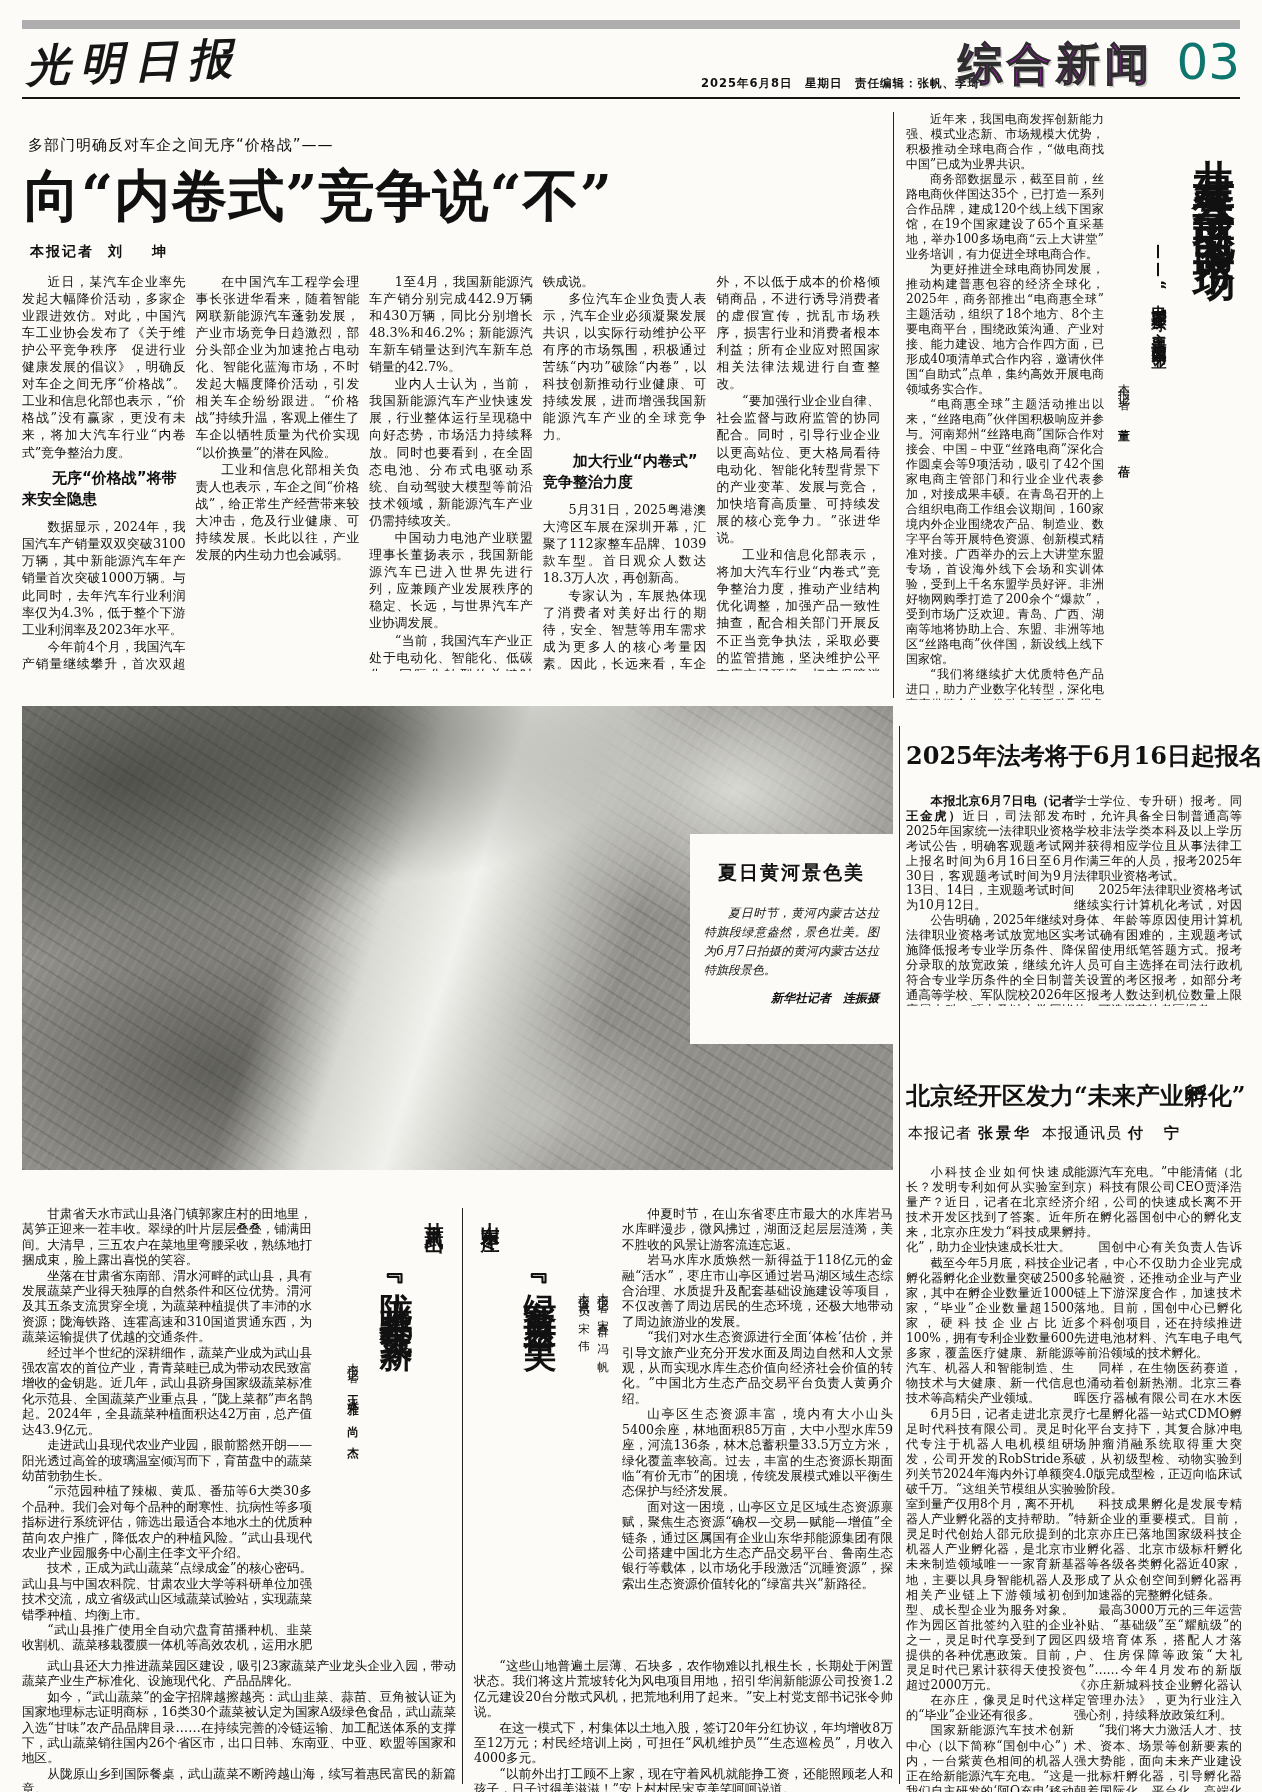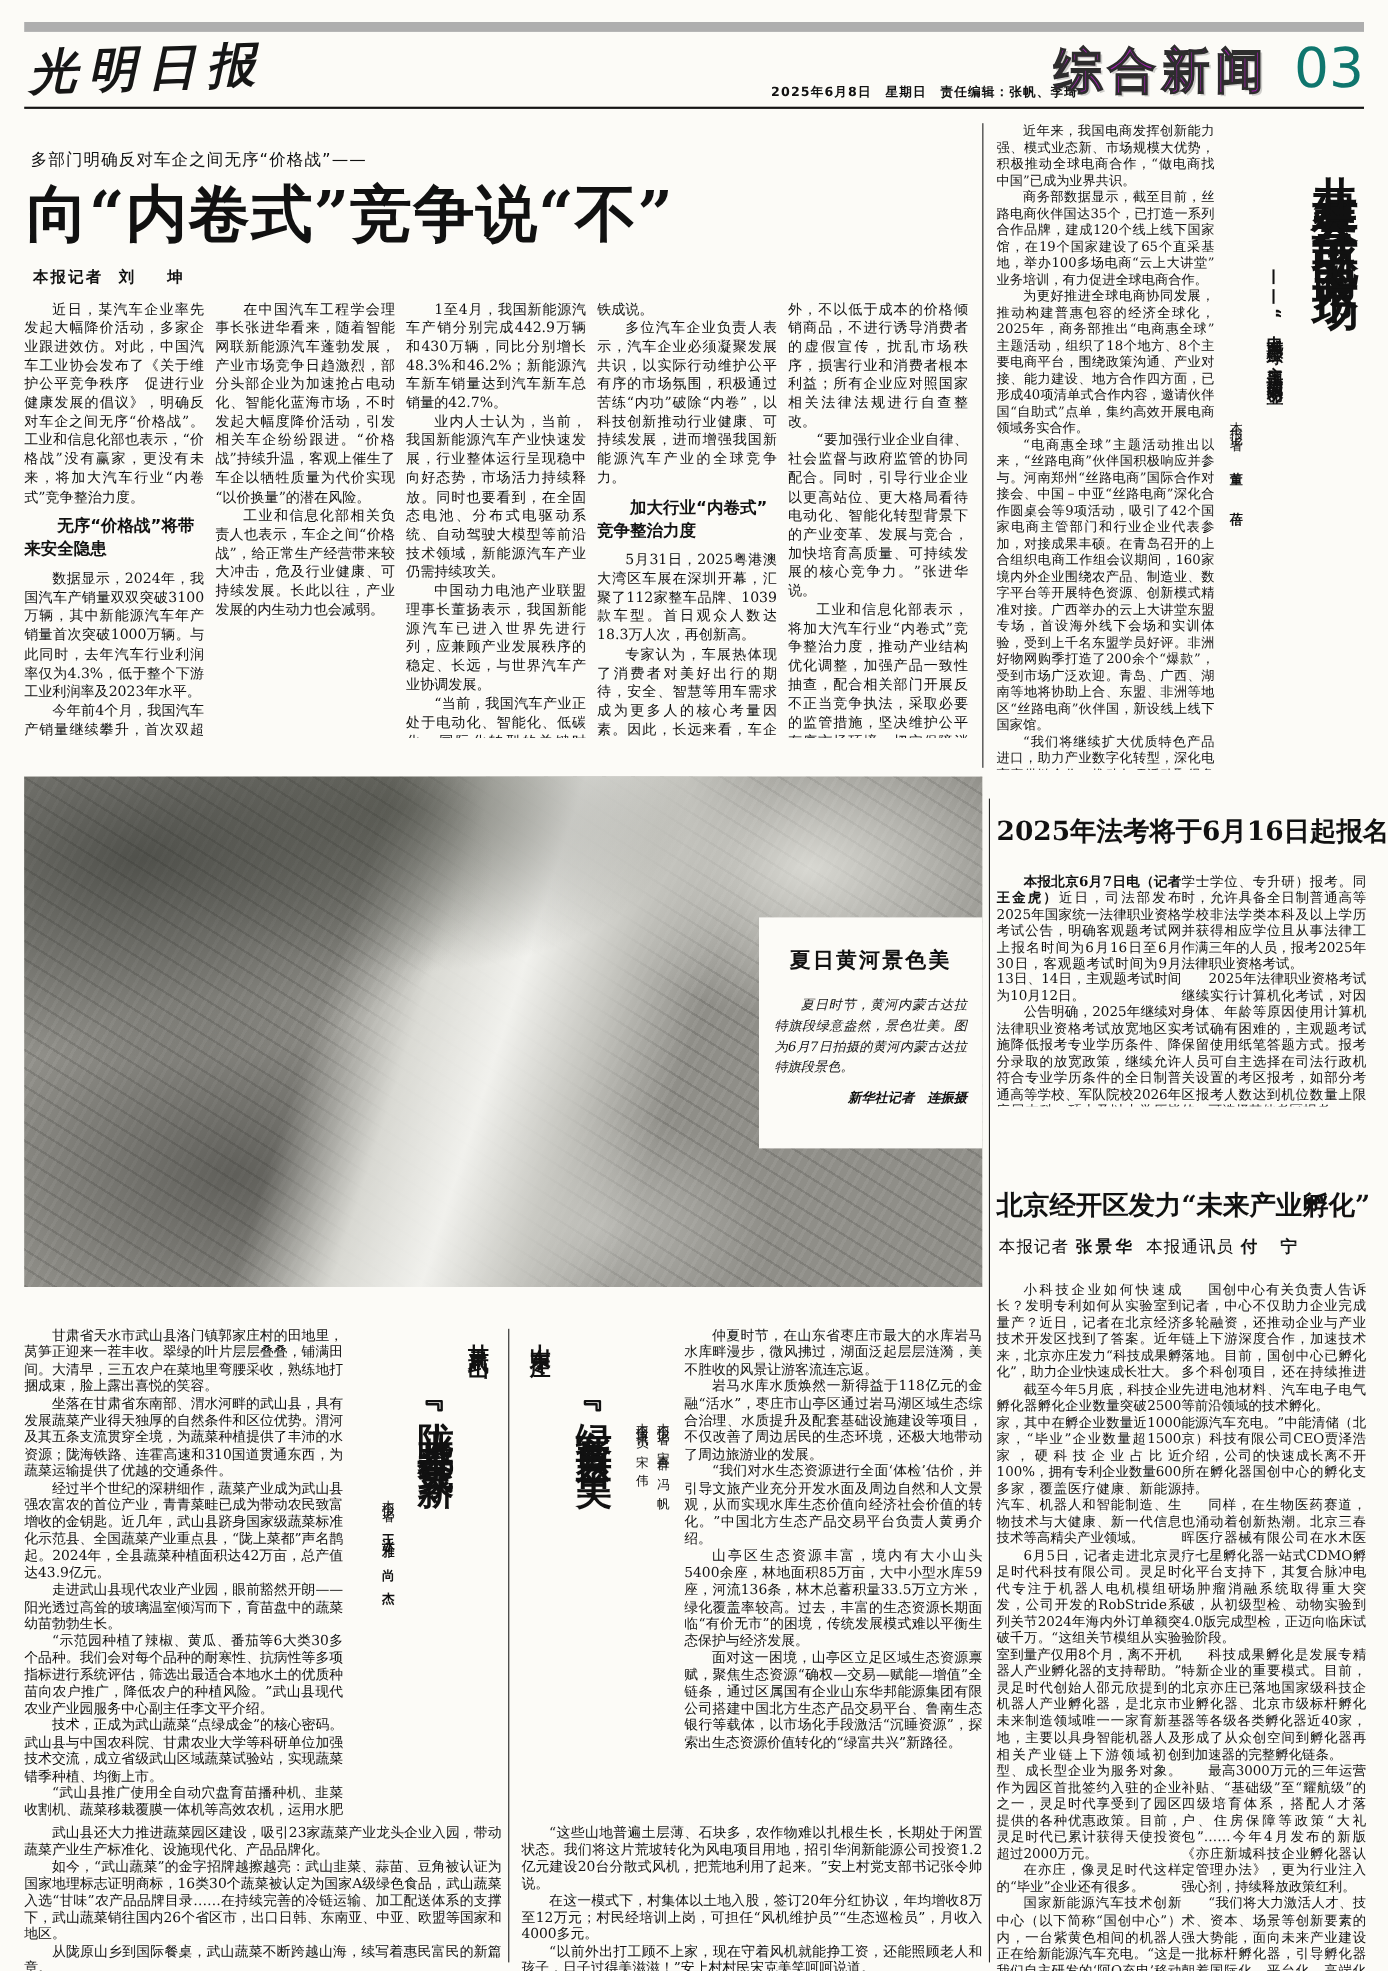--- a/index.html
+++ b/index.html
@@ -197,22 +197,22 @@
     </div>
     <div class="cols2">
       <div class="ycol">
           <p class="para">小科技企业如何快速成长？发明专利如何从实验室到量产？近日，记者在北京经济技术开发区找到了答案。近年来，北京亦庄发力“科技成果孵化”，助力企业快速成长壮大。</p>
           <p class="para">截至今年5月底，科技企业孵化器孵化企业数量突破2500家，其中在孵企业数量近1000家，“毕业”企业数量超1500家，硬科技企业占比近100%，拥有专利企业数量600多家，覆盖医疗健康、新能源汽车、机器人和智能制造、生物技术与大健康、新一代信息技术等高精尖产业领域。</p>
           <p class="para">6月5日，记者走进北京灵足时代科技有限公司。灵足时代专注于机器人电机模组研发，公司开发的RobStride系列关节2024年海内外订单额突破千万。“这组关节模组从实验室到量产仅用8个月，离不开机器人产业孵化器的支持帮助。”灵足时代创始人邵元欣提到的机器人产业孵化器，是北京市未来制造领域唯一一家育新基地，主要以具身智能机器人及相关产业链上下游领域初创型、成长型企业为服务对象。作为园区首批签约入驻的企业之一，灵足时代享受到了园区提供的各种优惠政策。目前，灵足时代已累计获得天使投资超过2000万元。</p>
           <p class="para">在亦庄，像灵足时代这样的“毕业”企业还有很多。</p>
           <p class="para">国家新能源汽车技术创新中心（以下简称“国创中心”）内，一台紫黄色相间的机器人正在给新能源汽车充电。“这是我们自主研发的‘阿Q充电’移动充电机器人，可灵活前往停车场任意车位为新</p>
         </div>
       <div class="ycol">
+          <p class="para cont">能源汽车充电。”中能清储（北京）科技有限公司CEO贾泽浩介绍，公司的快速成长离不开所在孵化器国创中心的孵化支持。</p>
           <p class="para">国创中心有关负责人告诉记者，中心不仅助力企业完成多轮融资，还推动企业与产业链上下游深度合作，加速技术落地。目前，国创中心已孵化多个科创项目，还在持续推进先进电池材料、汽车电子电气等前沿领域的技术孵化。</p>
-          <p class="para cont">能源汽车充电。”中能清储（北京）科技有限公司CEO贾泽浩介绍，公司的快速成长离不开所在孵化器国创中心的孵化支持。</p>
           <p class="para">同样，在生物医药赛道，也涌动着创新热潮。北京三春晖医疗器械有限公司在水木医疗七星孵化器一站式CDMO孵化平台支持下，其复合脉冲电场肿瘤消融系统取得重大突破，从初级型检、动物实验到4.0版完成型检，正迈向临床试验阶段。</p>
           <p class="para">科技成果孵化是发展专精特新企业的重要模式。目前，北京亦庄已落地国家级科技企业孵化器、北京市级标杆孵化器等各级各类孵化器近40家，形成了从众创空间到孵化器再到加速器的完整孵化链条。</p>
           <p class="para">最高3000万元的三年运营补贴、“基础级”至“耀航级”的四级培育体系，搭配人才落户、住房保障等政策“大礼包”……今年4月发布的新版《亦庄新城科技企业孵化器认定管理办法》，更为行业注入强心剂，持续释放政策红利。</p>
           <p class="para">“我们将大力激活人才、技术、资本、场景等创新要素的强大势能，面向未来产业建设一批标杆孵化器，引导孵化器朝着国际化、平台化、高端化协同迈进。”北京经开区有关负责人表示。</p>
         </div>
     </div>
   </section>
 
   <section class="wushan">
     <div class="ws-top">

